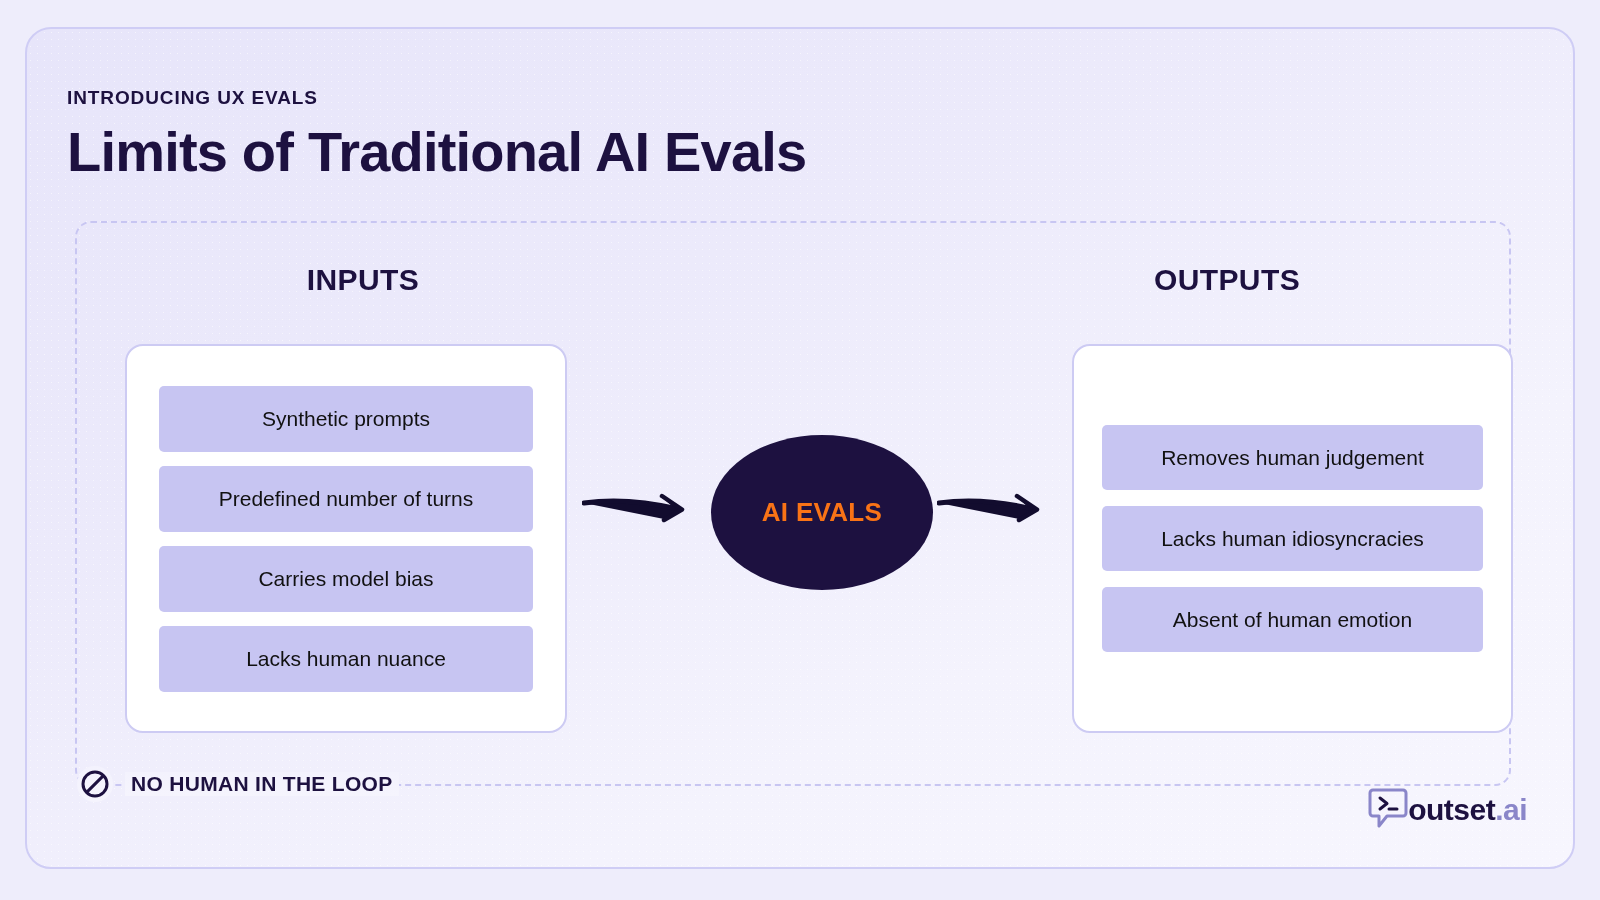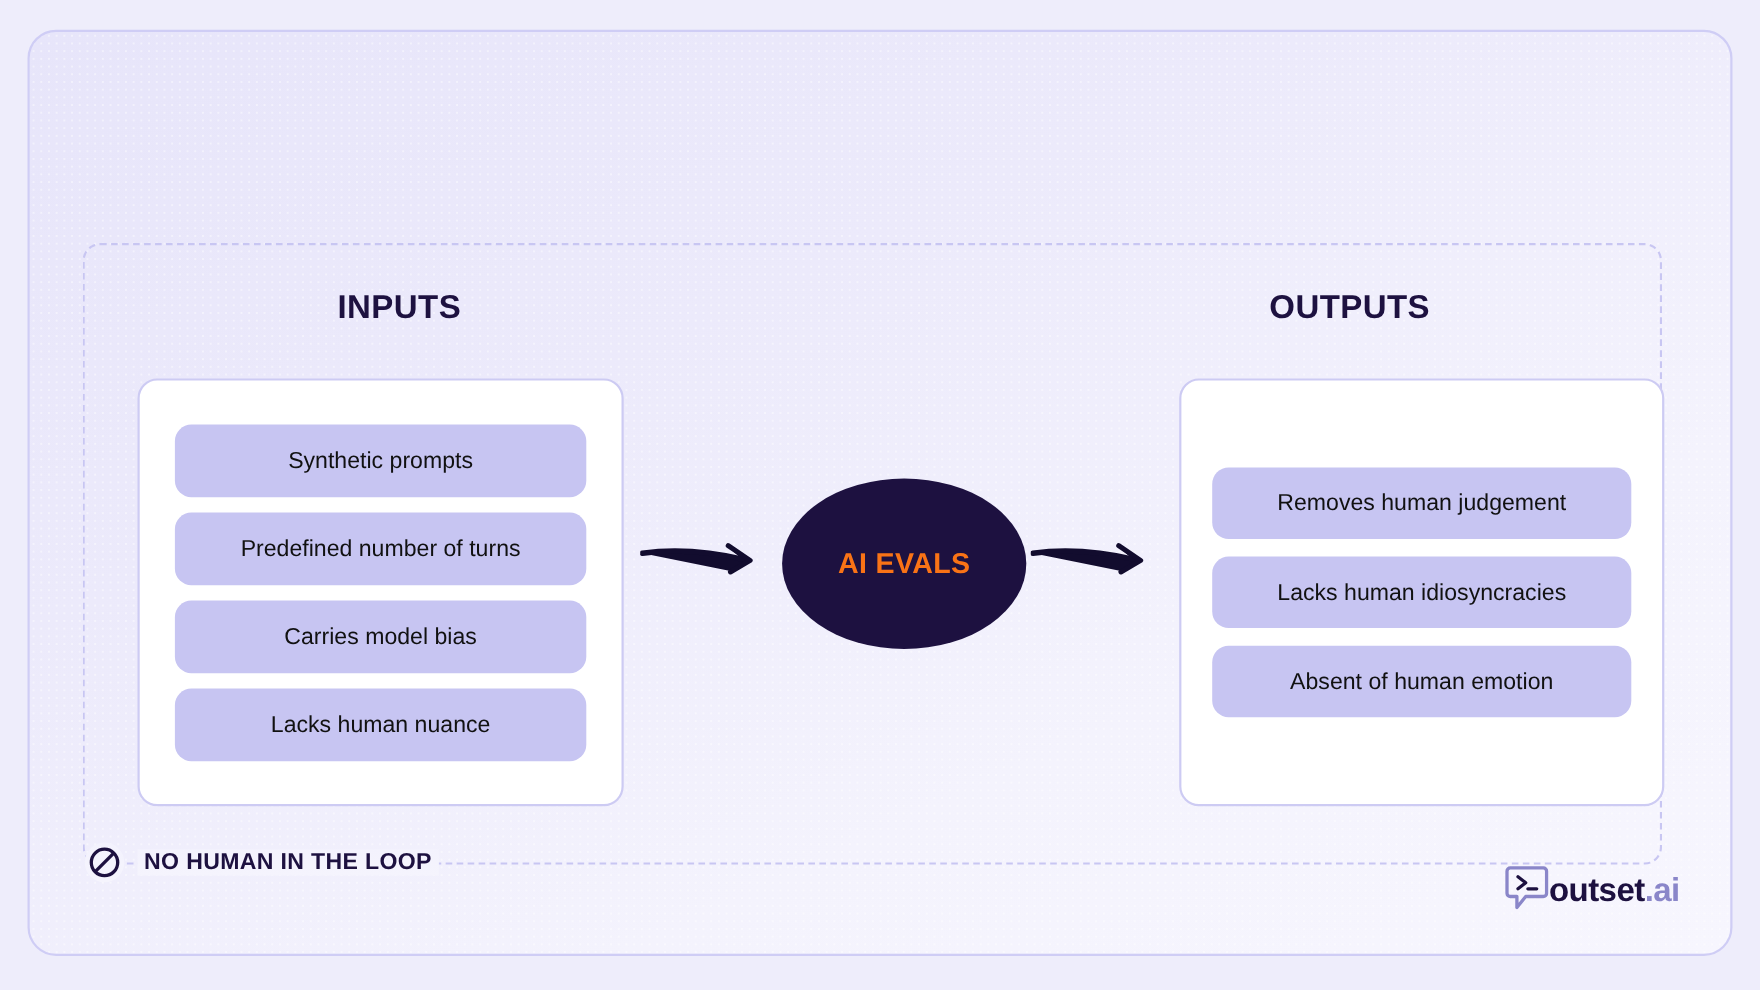--- a/index.html
+++ b/index.html
@@ -113,21 +113,21 @@
     top: 121px;
     width: 441px;
     height: 389px;
     padding: 16px 28px;
     gap: 16px;
   }
 
   
   .pill {
     background: #c7c5f2;
-    border-radius: 15px;
+    border-radius: 5px;
     height: 66px;
     display: flex;
     align-items: center;
     justify-content: center;
     font-size: 21px;
     color: #111111;
     text-align: center;
     line-height: 1.1;
   }
 
@@ -213,20 +213,24 @@
 
   #brand-suffix { color: #8a86c9; }
 </style>
 </head>
 <body>
 
 <div id="outer-frame">
 
   <div id="texture-overlay"></div>
 
+  <div id="header-block">
+    <div id="eyebrow">INTRODUCING UX EVALS</div>
+    <h1 id="page-title">Limits of Traditional AI Evals</h1>
+  </div>
 
   <div id="diagram-frame">
 
     <div class="column-heading" id="inputs-heading">INPUTS</div>
 
     <div class="column-heading" id="outputs-heading">OUTPUTS</div>
 
     <div class="panel-card" id="inputs-card">
       <div class="pill">Synthetic prompts</div>
       <div class="pill">Predefined number of turns</div>

